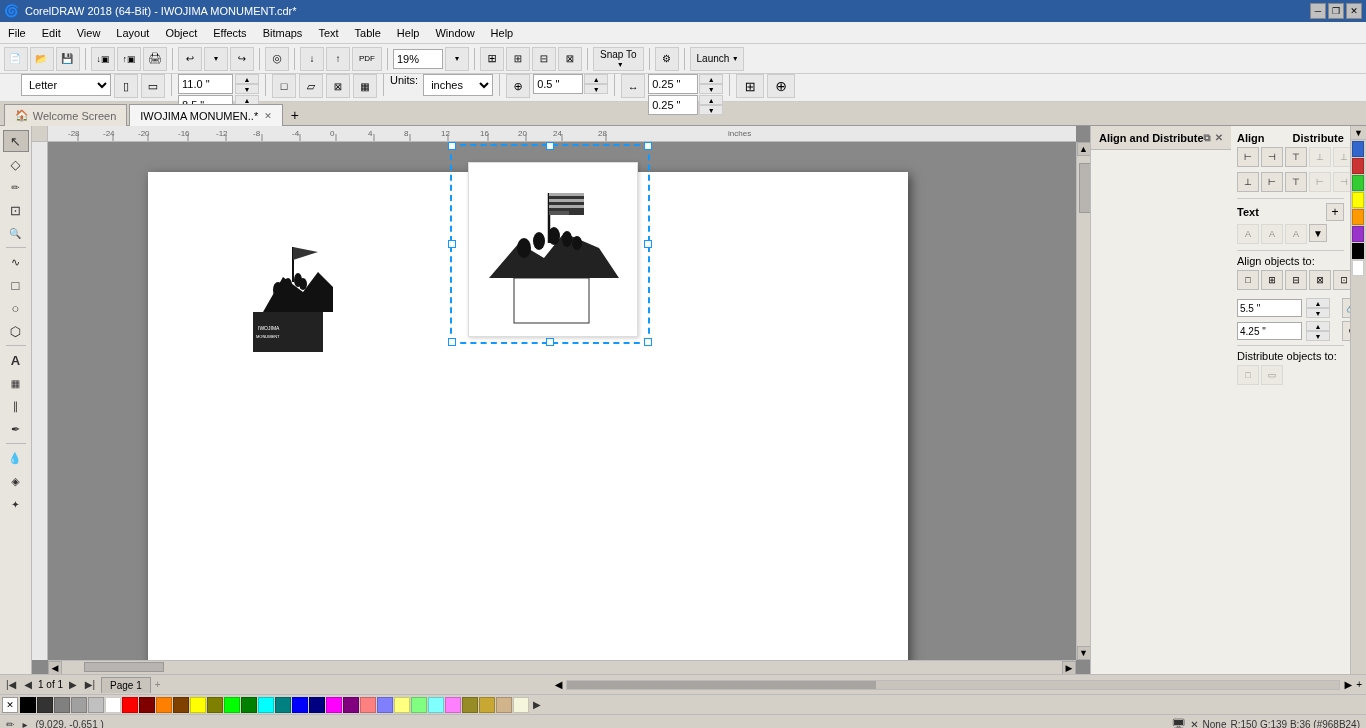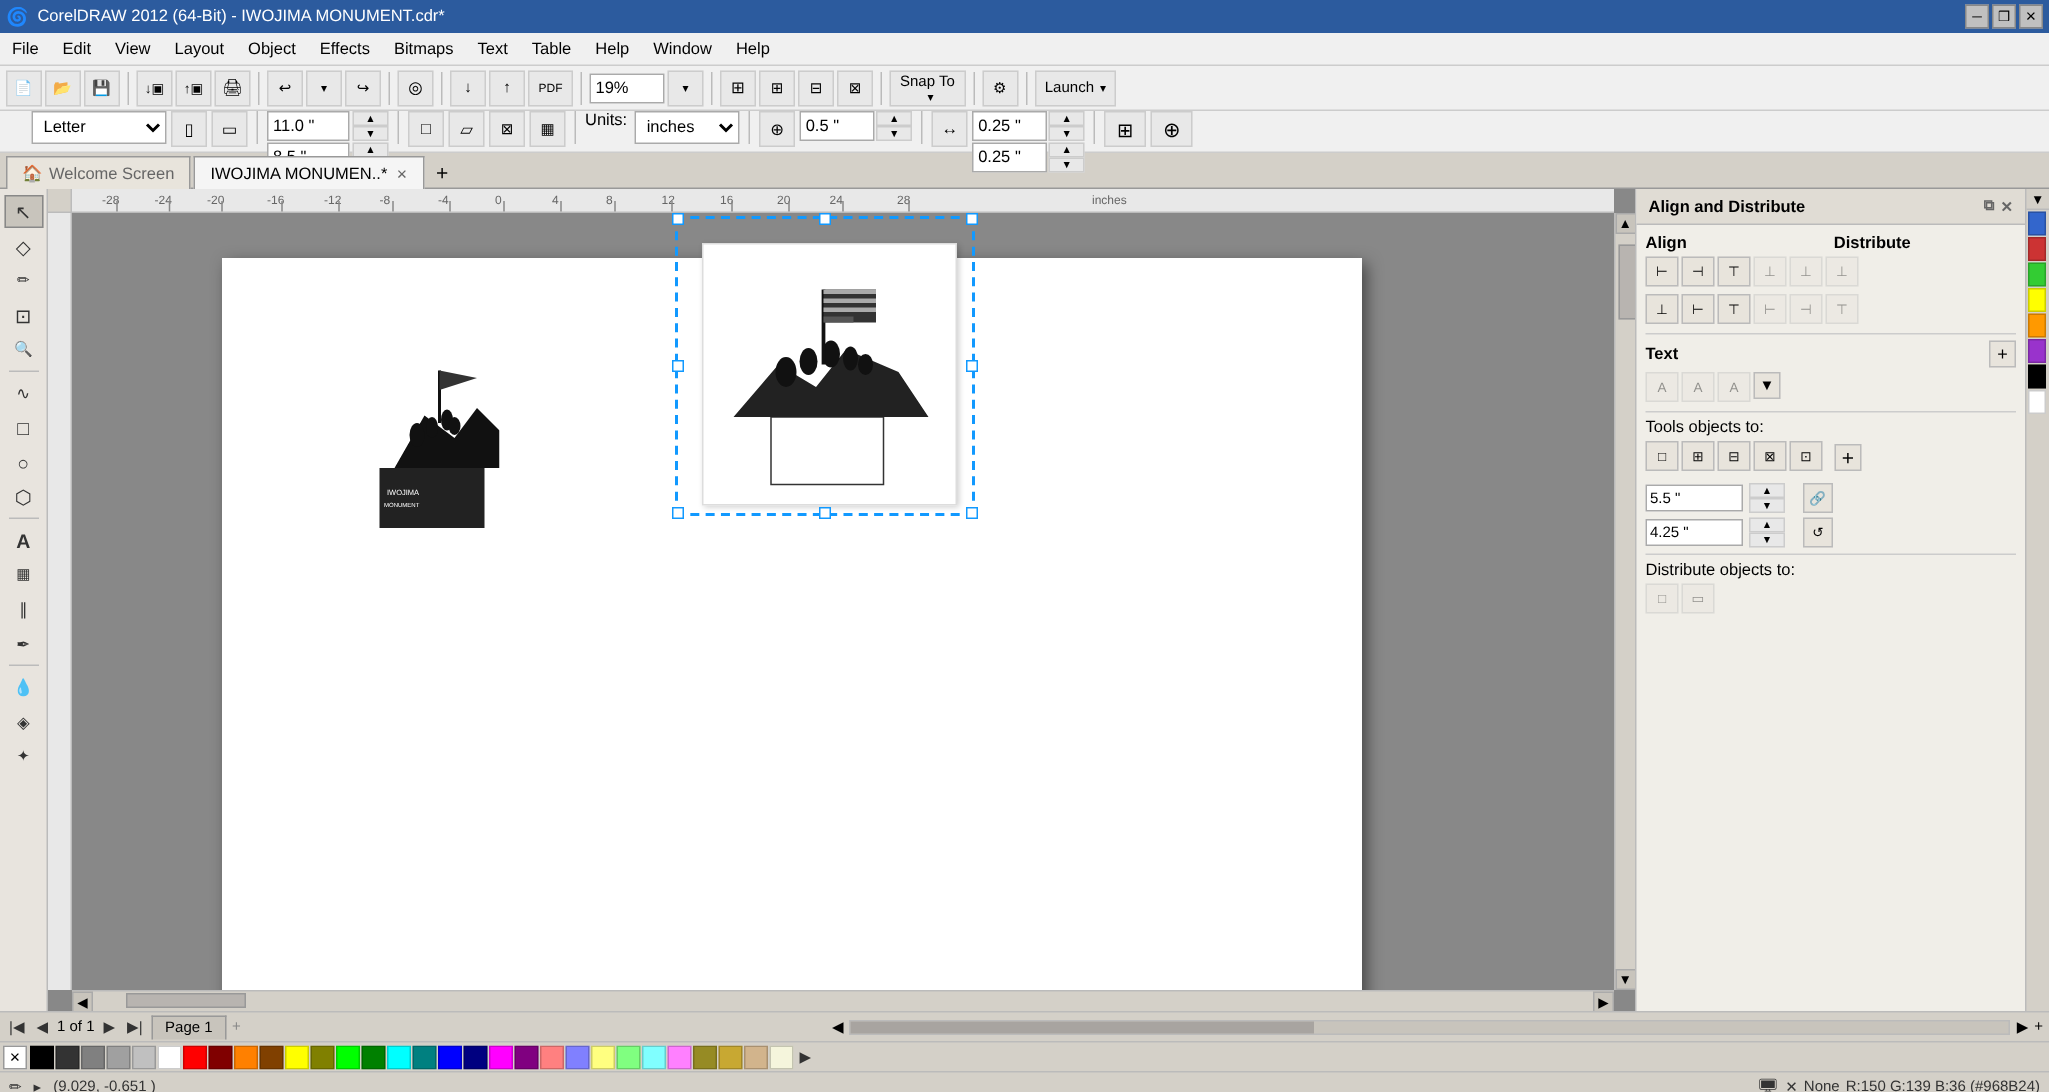--- a/index.html
+++ b/index.html
@@ -198,21 +198,20 @@
       width: 190px;
       height: 195px;
     }
 
     
     #right-panel {
       width: 260px;
       background: #f0eee8;
       border-left: 1px solid #bbb;
       display: flex;
-      flex-direction: column;
     }
     #panel-header {
       height: 24px;
       background: #e0dcd4;
       border-bottom: 1px solid #bbb;
       display: flex;
       align-items: center;
       justify-content: space-between;
       padding: 0 8px;
       font-size: 11px;
@@ -346,21 +345,21 @@
       gap: 2px;
       margin-bottom: 2px;
     }
   </style>
 </head>
 <body>
 
 <div id="title-bar">
   <div id="title-bar-left">
     <span style="font-size:12px;">🌀</span>
-    <span>CorelDRAW 2012 (64-Bit) - IWOJIMA MONUMENT.cdr*</span>
+    <span>CorelDRAW 2018 (64-Bit) - IWOJIMA MONUMENT.cdr*</span>
   </div>
   <div id="title-bar-controls">
     <div class="title-btn">─</div>
     <div class="title-btn">❒</div>
     <div class="title-btn">✕</div>
   </div>
 </div>
 
 <div id="menu-bar">
   <div class="menu-item">File</div>
@@ -715,21 +714,21 @@
           <div class="align-icon disabled">A</div>
           <div class="align-icon disabled">A</div>
           <div class="align-icon disabled">A</div>
           <div class="panel-add-btn" style="font-size:10px;">▼</div>
         </div>
       </div>
 
       <div class="panel-divider"></div>
 
       <div class="panel-row">
-        <span style="font-size:11px;">Tools objects to:</span>
+        <span style="font-size:11px;">Align objects to:</span>
       </div>
       <div class="panel-row">
         <div class="panel-grid-row" style="grid-template-columns: repeat(5, 22px);">
           <div class="align-icon">□</div>
           <div class="align-icon">⊞</div>
           <div class="align-icon">⊟</div>
           <div class="align-icon">⊠</div>
           <div class="align-icon">⊡</div>
         </div>
         <div class="panel-add-btn" style="margin-left:4px; font-size:14px;">+</div>

